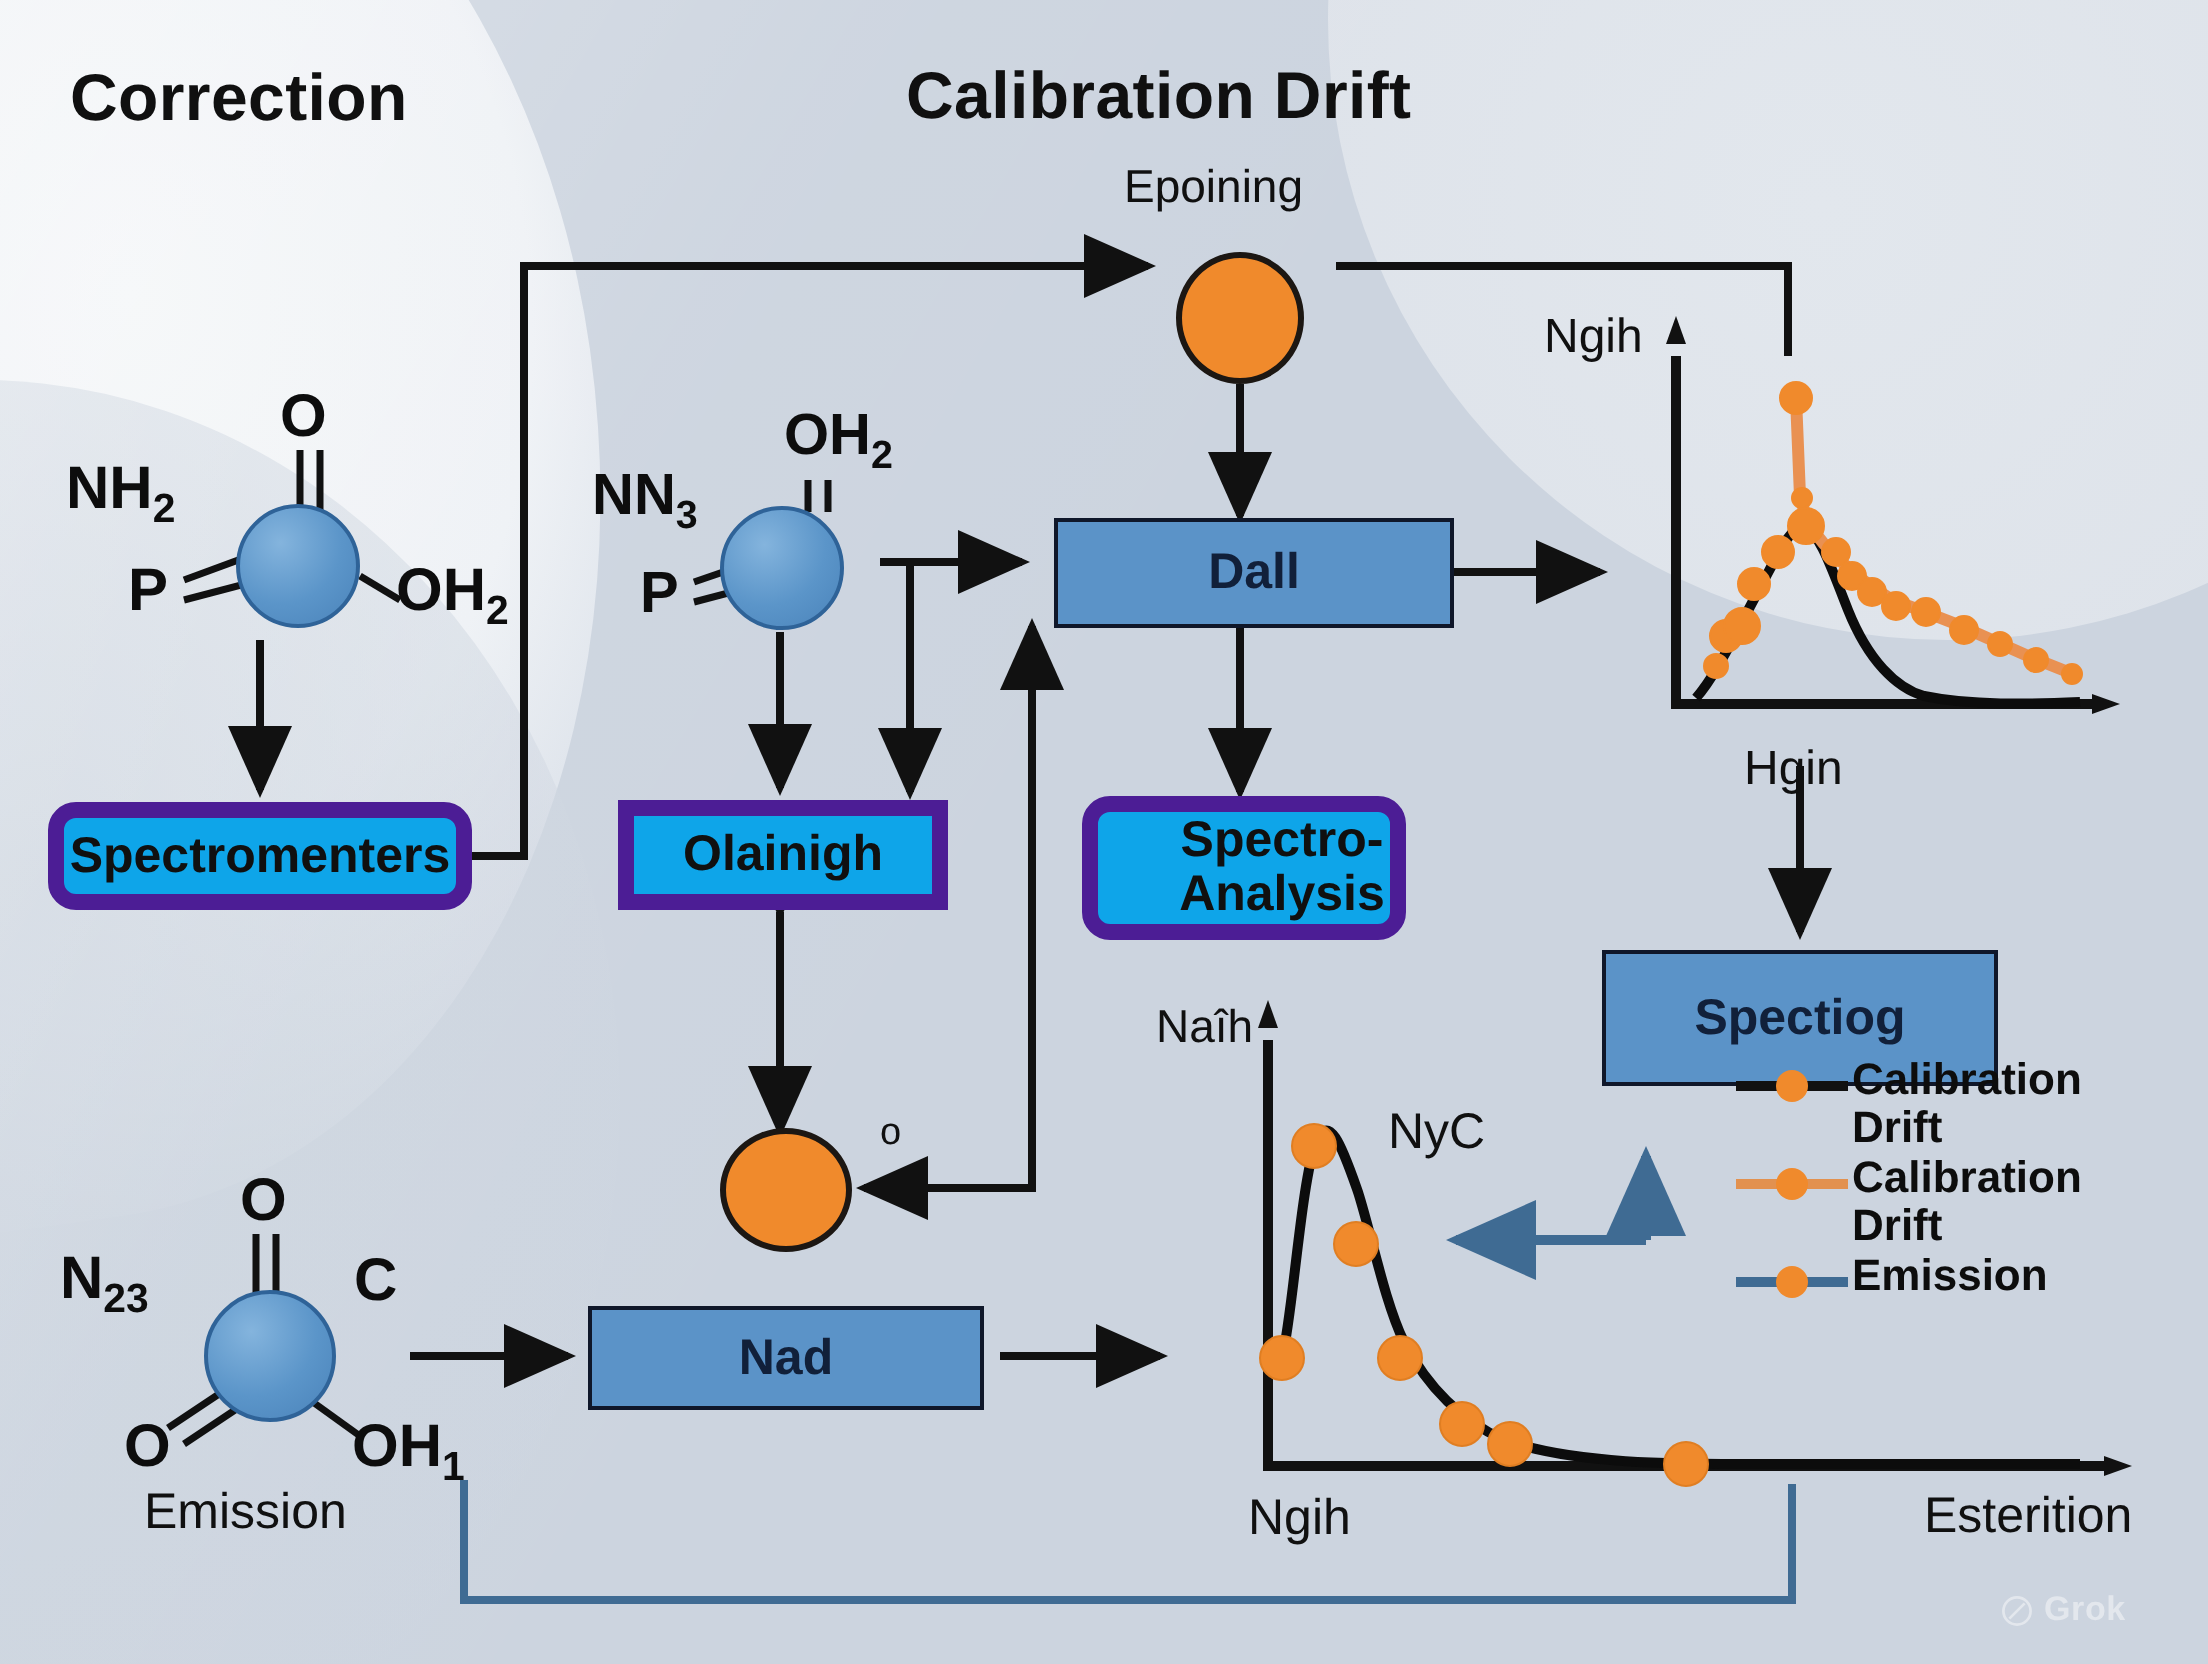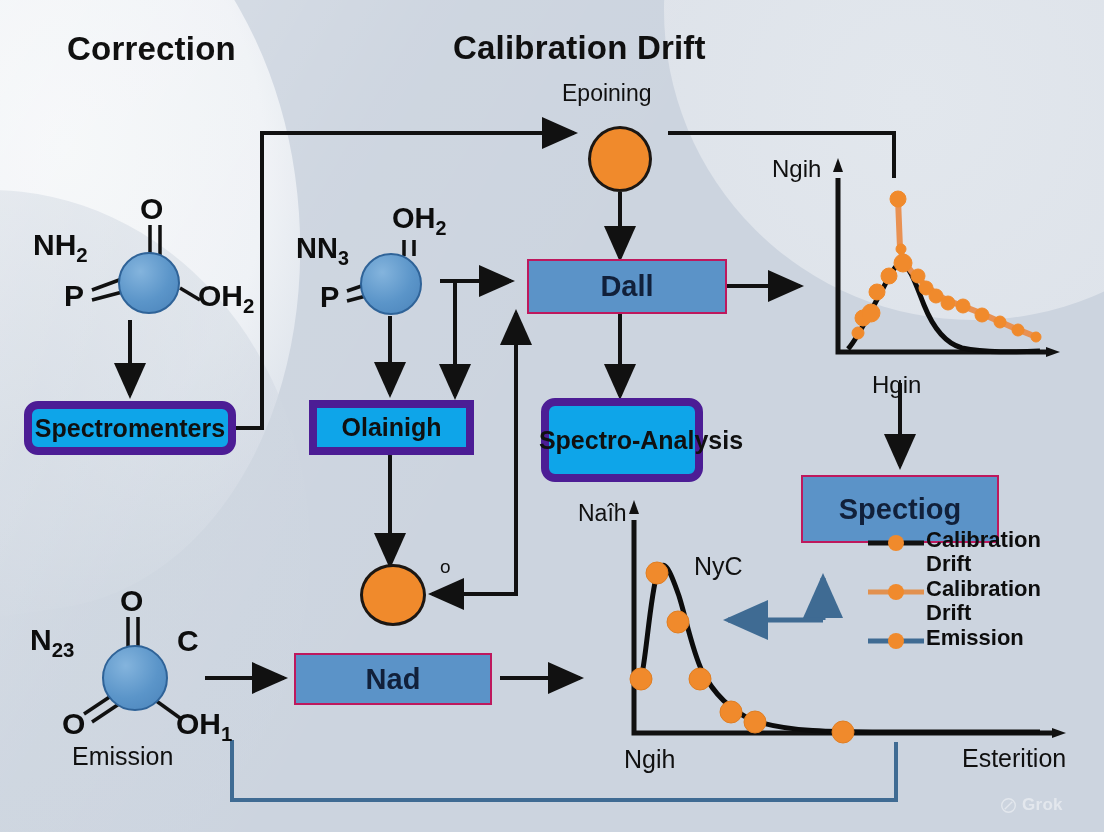--- a/index.html
+++ b/index.html
@@ -35,41 +35,41 @@
     position:absolute;left:0;top:0;width:1104px;height:832px;
     background:linear-gradient(120deg, rgba(255,255,255,0.30) 0%, rgba(255,255,255,0.05) 28%, rgba(255,255,255,0) 50%);
     pointer-events:none;
   }
 
   
   .title{
     position:absolute;font-weight:bold;color:#101010;
     letter-spacing:0.2px;white-space:nowrap;
   }
-  #title-correction{left:35px;top:30px;font-size:33px;margin-left:32px;}
+  #title-correction{left:35px;top:30px;font-size:33px;}
   #title-calibration{left:453px;top:29px;font-size:33px;}
 
   .cap{
     position:absolute;font-weight:normal;color:#101010;font-size:23px;white-space:nowrap;
   }
 
   
   .node-circle{
     position:absolute;border-radius:50%;
     background:#f08a2c;border:3px solid #1c1713;box-sizing:border-box;
   }
   .atom{
     position:absolute;border-radius:50%;
     background:radial-gradient(circle at 35% 30%, #84b4dd 0%, #5b95c9 55%, #4a83ba 100%);
     border:2px solid #2f6398;box-sizing:border-box;
   }
   .bluebox{
-    position:absolute;background:#5b93c8;border:2px solid #be185d;box-sizing:border-box;
+    position:absolute;background:#5b93c8;border:2px solid #0f172a;box-sizing:border-box;
     display:flex;align-items:center;justify-content:center;
-    color:#11203a;font-weight:bold;font-size:29px;
+    color:#11203a;font-weight:bold;font-size:25px;
   }
   .plainbox{
     position:absolute;background:#0ea5e9;border:8px solid #4c1d95;box-sizing:border-box;
     display:flex;align-items:center;justify-content:center;text-align:center;
     color:#101010;font-weight:bold;font-size:25px;line-height:1.08;
   }
   .plainbox.round{border-radius:14px;}
 
   .chemlbl{position:absolute;font-weight:bold;color:#0d0d0d;white-space:nowrap;}
   .chemlbl sub{font-size:0.68em;}
@@ -233,21 +233,21 @@
 
   <div class="atom" style="left:360px;top:253px;width:62px;height:62px;"></div>
   <div class="chemlbl" style="left:392px;top:202px;font-size:29px;"><span>OH</span><sub>2</sub></div>
   <div class="chemlbl" style="left:296px;top:232px;font-size:29px;text-align:center;"><span>NN</span><sub>3</sub></div>
   <div class="chemlbl" style="left:320px;top:281px;font-size:29px;">P</div>
 
   <div class="plainbox" style="left:309px;top:400px;width:165px;height:55px;">Olainigh</div>
 
   <div class="bluebox" style="left:527px;top:259px;width:200px;height:55px;">Dall</div>
 
-  <div class="plainbox round" style="left:541px;top:398px;width:162px;height:84px;flex-direction:row;padding-left:38px;">
+  <div class="plainbox round" style="left:541px;top:398px;width:162px;height:72px;flex-direction:column;padding-left:38px;">
     <span>Spectro-</span>
     <span>Analysis</span>
   </div>
 
   <div class="atom" style="left:102px;top:645px;width:66px;height:66px;"></div>
   <div class="chemlbl" style="left:120px;top:584px;font-size:30px;">O</div>
   <div class="chemlbl" style="left:30px;top:623px;font-size:30px;"><span>N</span><sub>23</sub></div>
   <div class="chemlbl" style="left:177px;top:624px;font-size:30px;">C</div>
   <div class="chemlbl" style="left:62px;top:707px;font-size:30px;">O</div>
   <div class="chemlbl" style="left:176px;top:707px;font-size:30px;"><span>OH</span><sub>1</sub></div>

